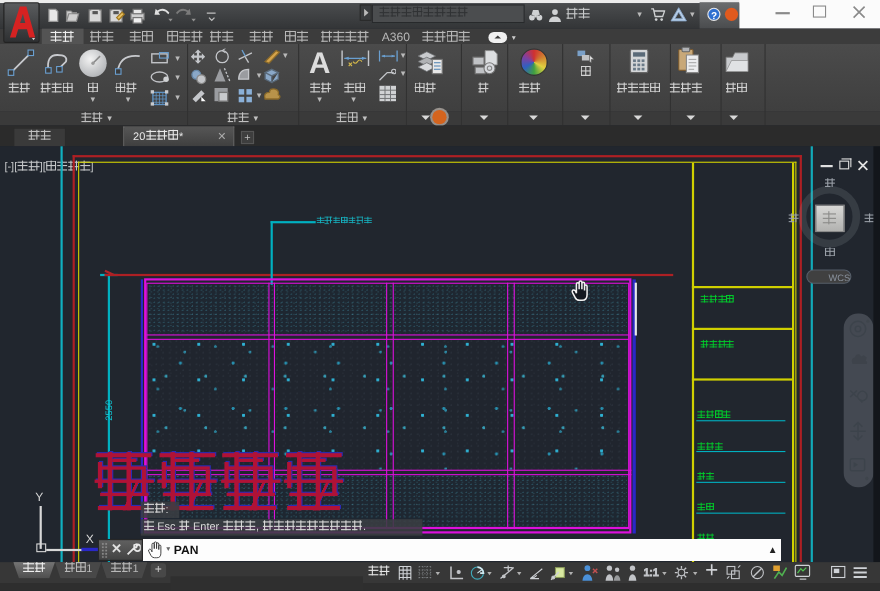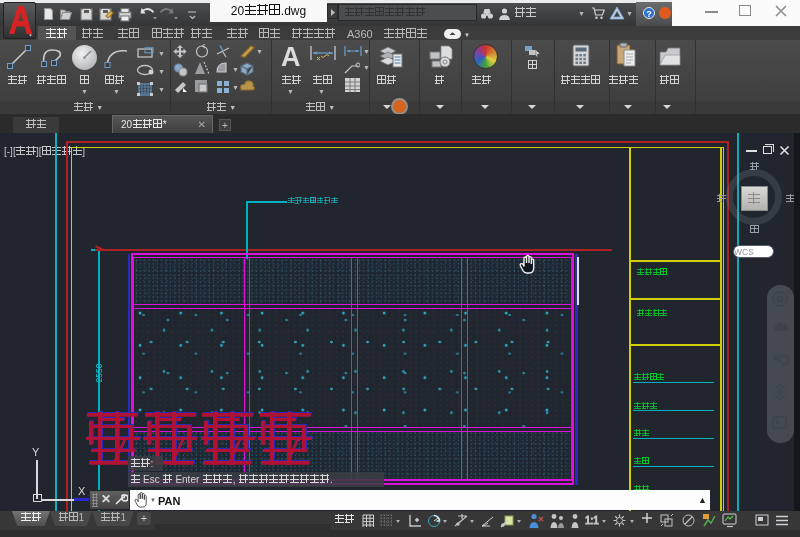--- a/index.html
+++ b/index.html
@@ -98,21 +98,20 @@
       <rect x="81" y="1.5" width="8" height="4" fill="#e8e8e8" stroke="#777"></rect>
       <rect x="81" y="9" width="8" height="5" fill="#f0f0f0" stroke="#777"></rect>
     </g>
     <path d="M113 6 q-4 -5 -9 -2 l1.5 2.5 l-5 0 l1 -5.5 l1.5 1.5 q6 -4 11 2 z" fill="#e0e0e0"></path>
     <path d="M113 10 l4 0 l-2 2.5 z" fill="#909090"></path>
     <path d="M121 6 q4 -5 9 -2 l-1.5 2.5 l5 0 l-1 -5.5 l-1.5 1.5 q-6 -4 -11 2 z" fill="#7a7a7a"></path>
     <path d="M134 10 l4 0 l-2 2.5 z" fill="#909090"></path>
     <path d="M148 5 h8 M150 9 l2.5 2.5 l2.5 -2.5" stroke="#c0c0c0" stroke-width="1.2" fill="none"></path>
   </svg>
 
-  <div class="abs" style="left:210px;top:0;width:117px;height:22px;background:#f8f8f8;color:#111;font-size:12px;text-align:center;line-height:22px;">20<span class="z"></span><span class="z2"></span><span class="z3"></span>.dwg</div>
   <div class="abs" style="left:327px;top:4px;width:11px;height:15px;background:#3a3c3e;border:1px solid #2a2a2a;">
     <svg width="9" height="13">
         <path d="M3 3 l4 3.5 l-4 3.5 z" fill="#bbb"></path>
       </svg>
   </div>
 
   <div class="abs" style="left:338px;top:4px;width:139px;height:17px;background:#4b4d4f;border:1px solid #27292b;color:#303234;font-size:10px;line-height:15px;padding-left:5px;">
     <span class="z"></span><span class="z2"></span><span class="z"></span><span class="z3"></span><span class="z"></span><span class="z2"></span><span class="z"></span><span class="z2"></span>
   </div>
 
@@ -441,21 +440,21 @@
     <svg class="abs" style="left:779px;top:12px;" width="11" height="11">
         <path d="M1.5 1.5 L9.5 9.5 M9.5 1.5 L1.5 9.5" stroke="#e0e0e0" stroke-width="1.6"></path>
       </svg>
 
     <div class="abs" style="left:726px;top:36px;width:56px;height:56px;border-radius:50%;border:7px solid rgba(150,158,168,.18);"></div>
     <div class="abs" style="left:741px;top:53px;width:27px;height:25px;background:linear-gradient(#d8d8d6,#b2b2b0);border:1px solid #8a8a8a;color:#8a8a88;"><span class="z" style="font-size:13px;margin:5px 0 0 6px;"></span></div>
     <div class="abs vcl" style="left:750px;top:29px;"><span class="z2"></span></div>
     <div class="abs vcl" style="left:786px;top:61px;"><span class="z"></span></div>
     <div class="abs vcl" style="left:750px;top:92px;"><span class="z3"></span></div>
     <div class="abs vcl" style="left:717px;top:61px;"><span class="z2"></span></div>
-    <div class="abs" style="left:733px;top:112px;width:41px;height:13px;background:#ffffff;border:1px solid #555d68;border-radius:7px;color:#89919c;font-size:8.5px;text-align:left;line-height:12px;">WCS</div>
+    <div class="abs" style="left:733px;top:112px;width:41px;height:13px;background:#404040;border:1px solid #555d68;border-radius:7px;color:#89919c;font-size:8.5px;text-align:right;line-height:12px;">WCS</div>
 
     <div class="abs" style="left:767px;top:152px;width:27px;height:158px;background:rgba(125,132,142,.38);border-radius:13px;"></div>
     <svg class="abs" style="left:769px;top:156px;" width="23" height="150" viewBox="0 0 23 150">
       <g stroke="rgba(60,66,74,.9)" stroke-width="1.3" fill="none">
         <circle cx="11" cy="10" r="7"></circle>
           <circle cx="11" cy="10" r="2.5"></circle>
         <path d="M6 42 q-2 -5 2 -6 l1 -2 q3 -2 4 0 l1 1 l2 -1 l3 2 l-1 3 q2 1 1 3 z" fill="rgba(60,66,74,.75)" stroke="none"></path>
         <path d="M4 66 l6 6 m0 -6 l-6 6 M12 74 a4 4 0 1 0 6 -6 a4 4 0 0 0 -6 6 l3 3"></path>
         <path d="M11 96 v14 m-7 -7 h14 m-11 -4 l4 -4 l4 4 m-8 8 l4 4 l4 -4"></path>
         <rect x="4" y="128" width="13" height="11" rx="1.5"></rect>

